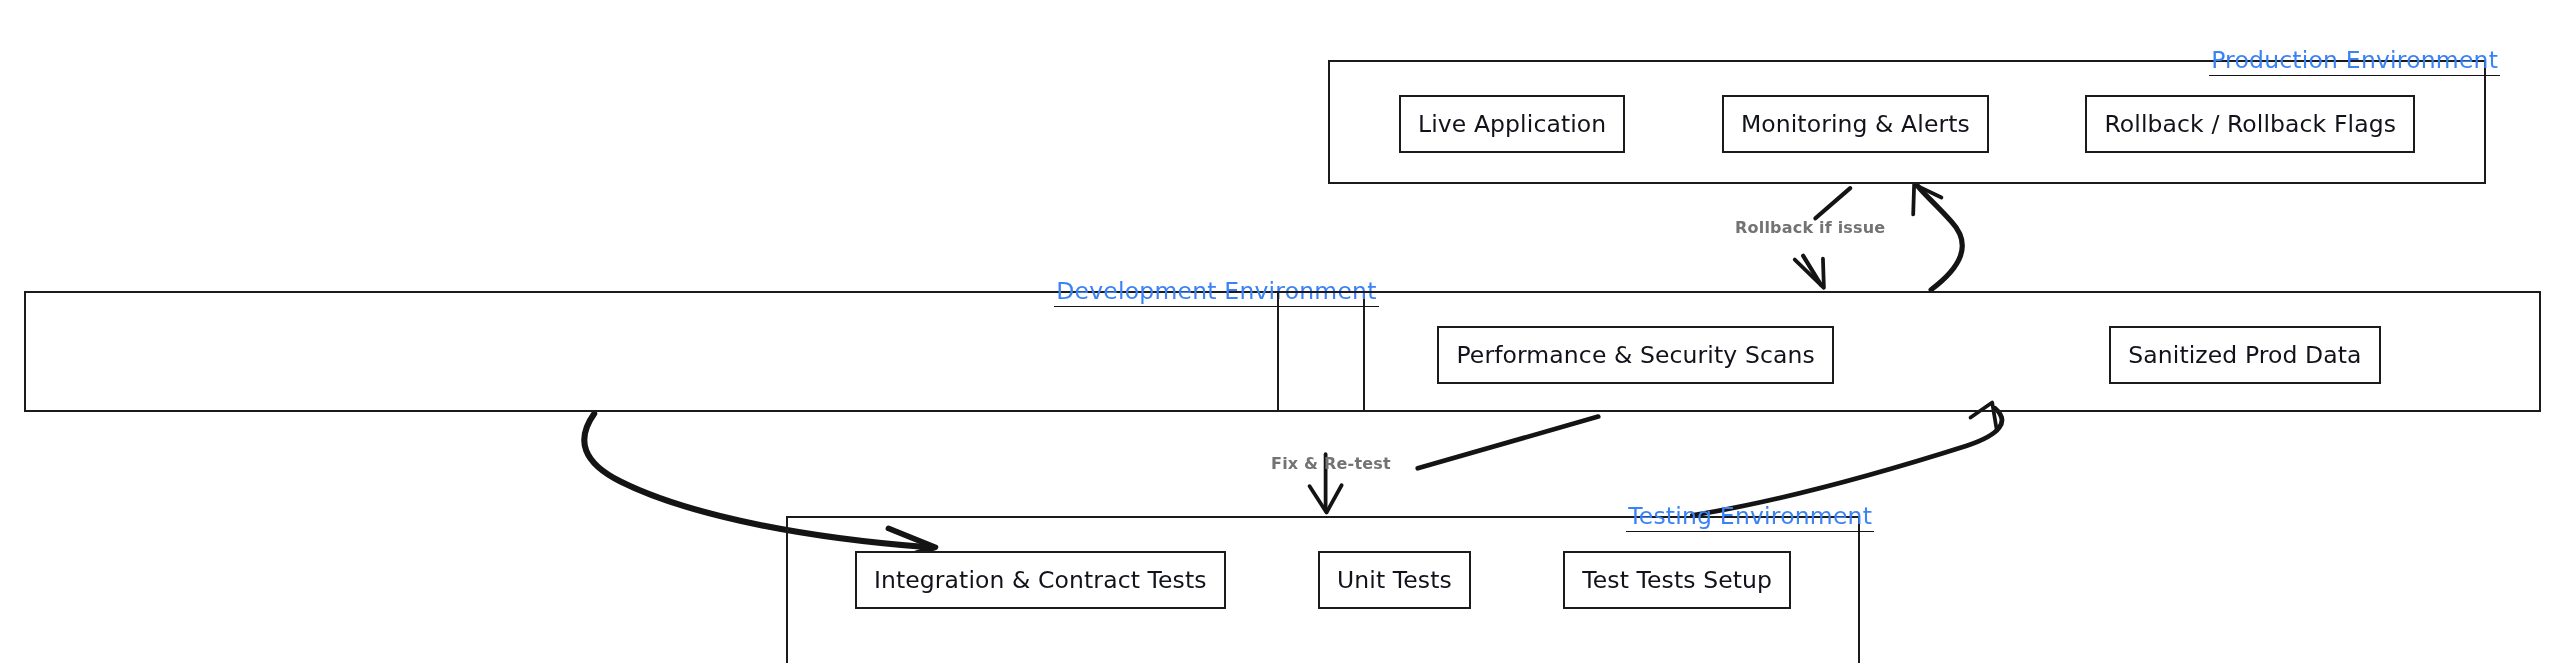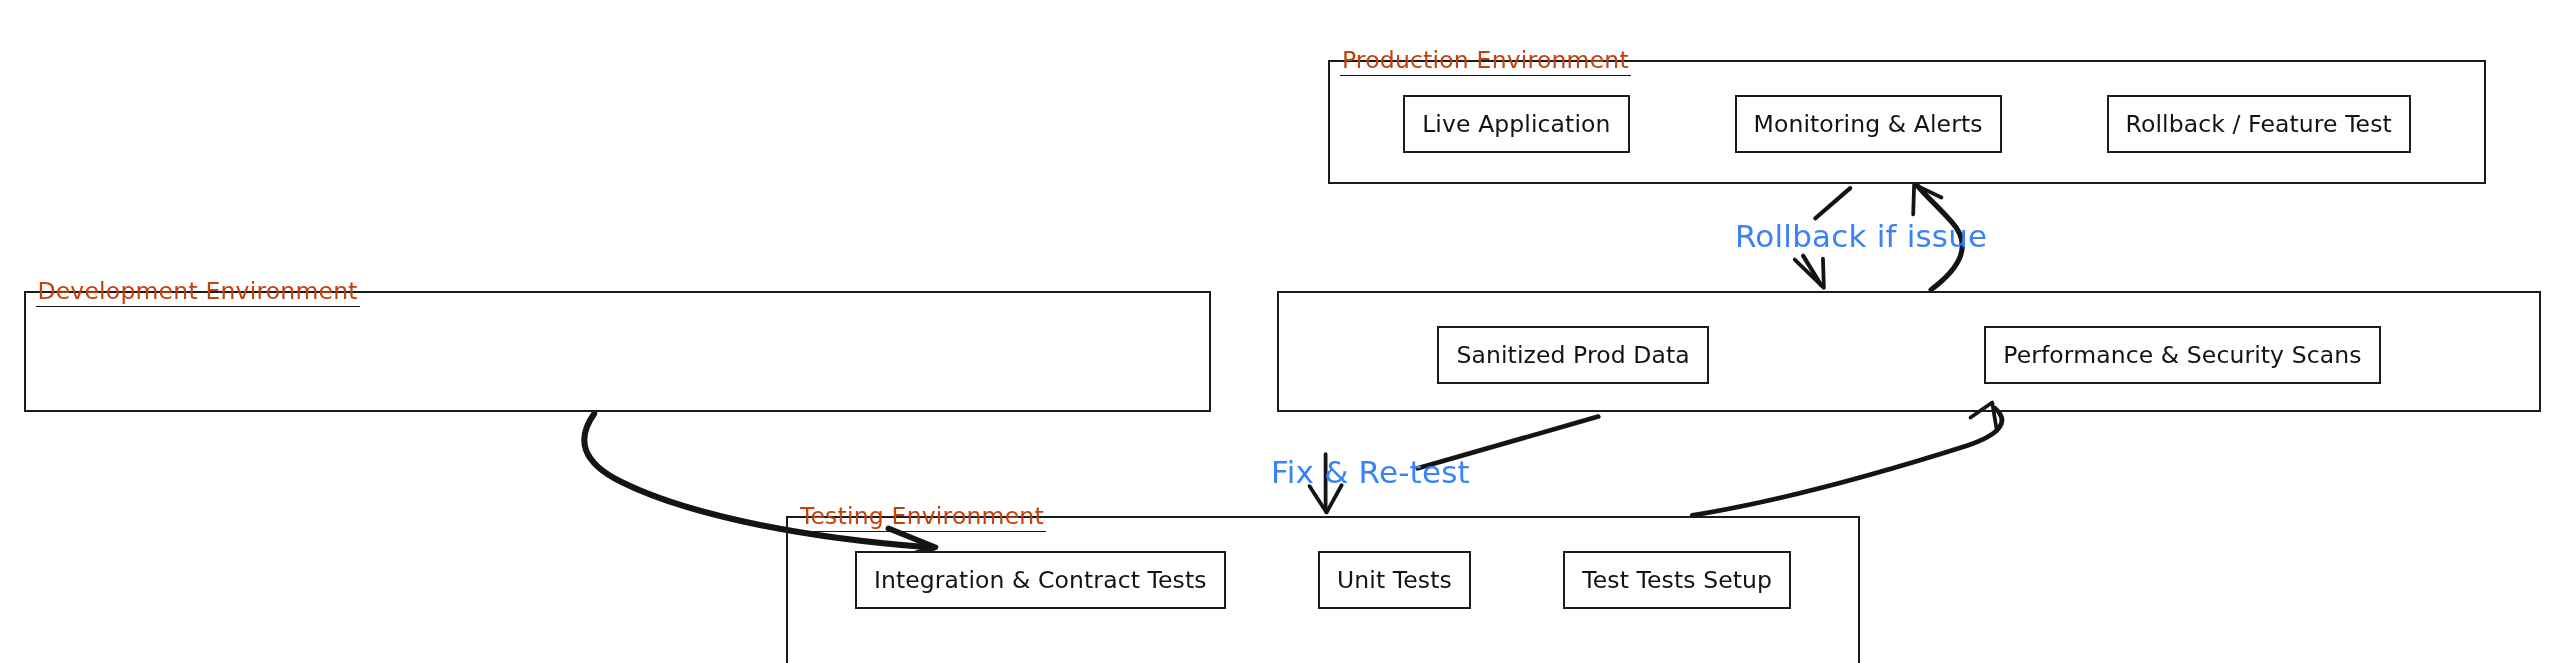--- a/index.html
+++ b/index.html
@@ -19,25 +19,25 @@
   
   .group {
     position: absolute;
     box-sizing: border-box;
     border: 2.8px solid #1b1b1b;
     background: transparent;
   }
   .group-title {
     position: absolute;
     top: -13px;
-    left: 10px;
+    left: 16px;
     width: 100%;
-    text-align: left;
+    text-align: right;
     font-size: 23.5px;
-    color: #c2410c;
+    color: #3b82f6;
     letter-spacing: 0.2px;
     white-space: nowrap;
     line-height: 1;
     font-family: "DejaVu Sans", sans-serif;
   }
   .group-title span {
     display: inline-block;
     border-bottom: 1.9px solid #12131a;
     padding: 0 1.9px 2.8px 1.9px;
   }
@@ -63,24 +63,25 @@
     justify-content: center;
     padding: 0 17px;
     font-size: 23.5px;
     color: #12131a;
     white-space: nowrap;
     letter-spacing: 0.1px;
   }
   
   .edge-label {
     position: absolute;
-    font-size: 31px;
-    color: #3b82f6;
+    font-size: 16px;
+    color: #737373;
     white-space: nowrap;
     letter-spacing: 0.2px;
+    font-weight: bold;
   }
   svg.edges {
     position: absolute;
     left: 0;
     top: 0;
     width: 2576px;
     height: 664px;
     pointer-events: none;
   }
   .edge-path {
@@ -140,34 +141,34 @@
 
   </svg>
 
   <div class="group" id="grp-production" style="left:1328px; top:60px; width:1158px; height:124px;">
     <div class="group-title">
       <span>Production Environment</span>
     </div>
     <div class="nodes-row">
       <div class="node">Live Application</div>
       <div class="node">Monitoring &amp; Alerts</div>
-      <div class="node">Rollback / Feature Test</div>
+      <div class="node">Rollback / Rollback Flags</div>
     </div>
   </div>
 
-  <div class="group" id="grp-development" style="left:23.5px; top:291px; width:1187px; height:121px;">
+  <div class="group" id="grp-development" style="left:23.5px; top:291px; width:1341px; height:121px;">
     <div class="group-title">
       <span>Development Environment</span>
     </div>
   </div>
 
   <div class="group" id="grp-staging" style="left:1277px; top:291px; width:1264px; height:121px;">
     <div class="nodes-row">
+      <div class="node">Performance &amp; Security Scans</div>
       <div class="node">Sanitized Prod Data</div>
-      <div class="node">Performance &amp; Security Scans</div>
     </div>
   </div>
 
   <div class="group" id="grp-testing" style="left:786px; top:516px; width:1074px; height:156px;">
     <div class="group-title">
       <span>Testing Environment</span>
     </div>
     <div class="nodes-row">
       <div class="node">Integration &amp; Contract Tests</div>
       <div class="node">Unit Tests</div>

